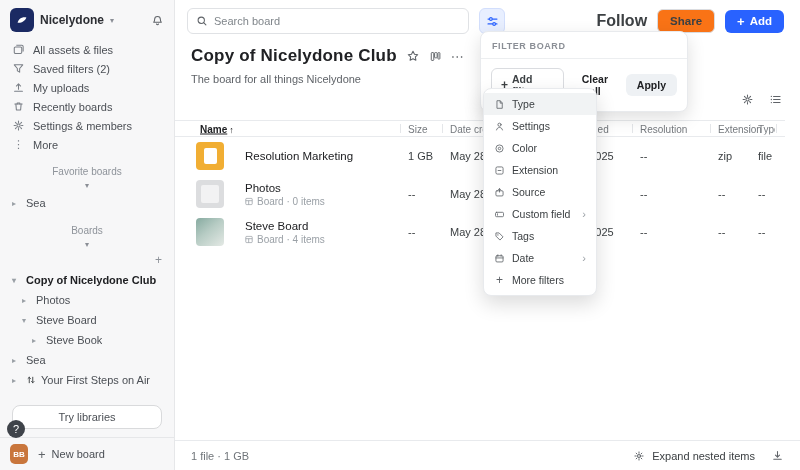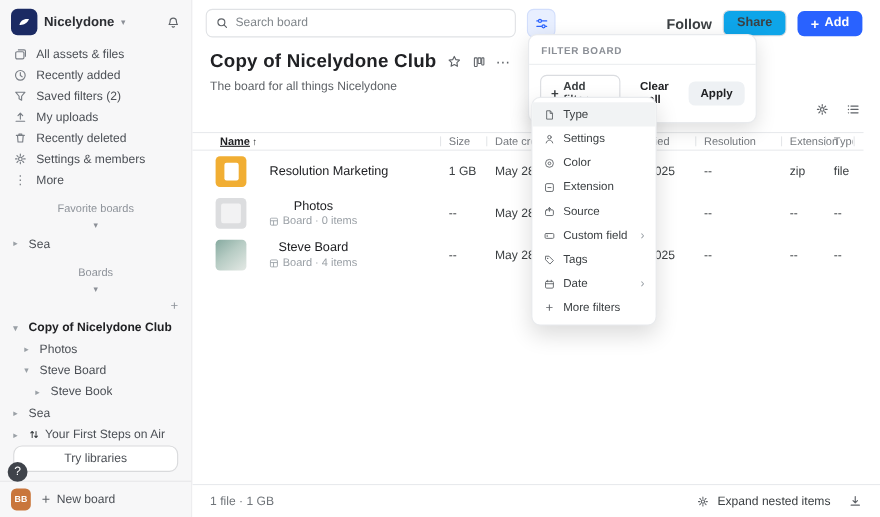--- a/index.html
+++ b/index.html
@@ -48,38 +48,38 @@
   .topbar { display:flex; align-items:center; gap:10px; padding:8px 16px 4px 12px; }
   .search { width:282px; height:26px; border:1px solid #e0e2e5; border-radius:6px; background:#fff;
             display:flex; align-items:center; gap:6px; padding:0 8px; }
   .search .ic { color:#5f6368; flex:none; }
   .search input { border:none; outline:none; background:transparent; font-size:11px; flex:1; color:#202124;
                   font-family:"Liberation Sans", sans-serif; }
   .search input::placeholder { color:#80868b; }
   .filter-btn { width:26px; height:26px; border-radius:6px; background:#e8efff; border:1px solid #d2defc;
                 display:flex; align-items:center; justify-content:center; color:#2962ff; cursor:pointer; }
   .tb-spacer { flex:1; }
-  .follow { font-size:13px; font-weight:600; color:#3c4043; cursor:pointer; }
+  .follow { font-size:16px; font-weight:600; color:#3c4043; cursor:pointer; }
   .share-btn { border:1px solid #dadce0; border-radius:6px; padding:5px 12px; font-size:11.5px; font-weight:600;
-               color:#3c4043; background:#0ea5e9; cursor:pointer; }
+               color:#3c4043; background:#f97316; cursor:pointer; }
   .add-btn { background:#2962ff; color:#fff; border:none; border-radius:6px; padding:5px 12px; font-size:11.5px;
              font-weight:600; display:flex; align-items:center; gap:5px; cursor:pointer; }
   .add-btn .plus { font-size:13px; line-height:1; }
 
   .title-row { display:flex; align-items:center; gap:9px; padding:8px 16px 0 16px; }
   .board-title { font-size:17px; font-weight:700; color:#202124; letter-spacing:.2px; }
   .title-ic { color:#5f6368; cursor:pointer; }
   .dots { color:#5f6368; font-size:13px; letter-spacing:1px; cursor:pointer; }
   .board-desc { padding:7px 16px 0 16px; font-size:11px; color:#5f6368; }
 
   .view-controls { position:absolute; right:18px; top:93px; display:flex; gap:15px; color:#5f6368; }
   .view-controls span { cursor:pointer; }
 
   
-  .table { position:absolute; top:120px; left:0; right:15px;text-align:center; }
+  .table { position:absolute; top:120px; left:0; right:15px; }
   .thead { position:relative; height:17px; border-top:1px solid #e8eaed; border-bottom:1px solid #e8eaed; }
   .hcell { position:absolute; top:50%; transform:translateY(-50%); font-size:10px; color:#75797e; white-space:nowrap; }
   .hcell.name { color:#202124; font-weight:700; text-decoration:underline; }
   .hcell.clip { max-width:17px; overflow:hidden; }
   .arrow-up { font-size:9px; margin-left:2px; text-decoration:none; display:inline-block; }
   .vd { position:absolute; top:3px; bottom:3px; width:1px; background:#e4e6e9; }
 
   .trow { position:relative; height:38px; }
   .thumb { position:absolute; left:21px; top:5px; width:28px; height:28px; border-radius:4px; }
   .thumb.folder { background:#f1ae33; display:flex; align-items:center; justify-content:center; }
@@ -148,29 +148,20 @@
       <span class="ic">
           <svg width="13" height="13" viewBox="0 0 16 16" fill="none" stroke="currentColor" stroke-width="1.3" stroke-linejoin="round">
             <rect x="2.8" y="5" width="9.2" height="8" rx="1.5"></rect>
             <path d="M5.3 2.8h6.9A1.5 1.5 0 0 1 13.7 4.3v6.2"></path>
           </svg>
         </span>
       <span>All assets &amp; files</span>
     </div>
     <div class="nav-item">
       <span class="ic">
-          <svg width="13" height="13" viewBox="0 0 16 16" fill="none" stroke="currentColor" stroke-width="1.3" stroke-linecap="round">
-            <circle cx="8" cy="8" r="5.4"></circle>
-            <path d="M8 5v3.2l2 1.4"></path>
-          </svg>
-        </span>
-      <span>Recently added</span>
-    </div>
-    <div class="nav-item">
-      <span class="ic">
           <svg width="13" height="13" viewBox="0 0 16 16" fill="none" stroke="currentColor" stroke-width="1.3" stroke-linejoin="round">
             <path d="M2.8 3.5h10.4L9.4 8v4.5l-2.8-1.6V8z"></path>
           </svg>
         </span>
       <span>Saved filters (2)</span>
     </div>
     <div class="nav-item">
       <span class="ic">
           <svg width="13" height="13" viewBox="0 0 16 16" fill="none" stroke="currentColor" stroke-width="1.3" stroke-linecap="round" stroke-linejoin="round">
             <path d="M8 10.2V3.6M5.4 6.2 8 3.6l2.6 2.6"></path>
@@ -180,21 +171,21 @@
       <span>My uploads</span>
     </div>
     <div class="nav-item">
       <span class="ic">
           <svg width="13" height="13" viewBox="0 0 16 16" fill="none" stroke="currentColor" stroke-width="1.3" stroke-linecap="round" stroke-linejoin="round">
             <path d="M3.5 5h9"></path>
             <path d="M6.4 5V3.6h3.2V5"></path>
             <path d="M4.8 5.2l.6 7.2h5.2l.6-7.2"></path>
           </svg>
         </span>
-      <span>Recently deleted</span>
+      <span>Recently boards</span>
     </div>
     <div class="nav-item">
       <span class="ic">
           <svg width="13" height="13" viewBox="0 0 16 16" fill="none" stroke="currentColor" stroke-width="1.3" stroke-linecap="round">
             <circle cx="8" cy="8" r="2"></circle>
             <path d="M8 2.6v1.7M8 11.7v1.7M2.6 8h1.7M11.7 8h1.7M4.2 4.2l1.2 1.2M10.6 10.6l1.2 1.2M11.8 4.2l-1.2 1.2M5.4 10.6l-1.2 1.2"></path>
           </svg>
         </span>
       <span>Settings &amp; members</span>
     </div>

